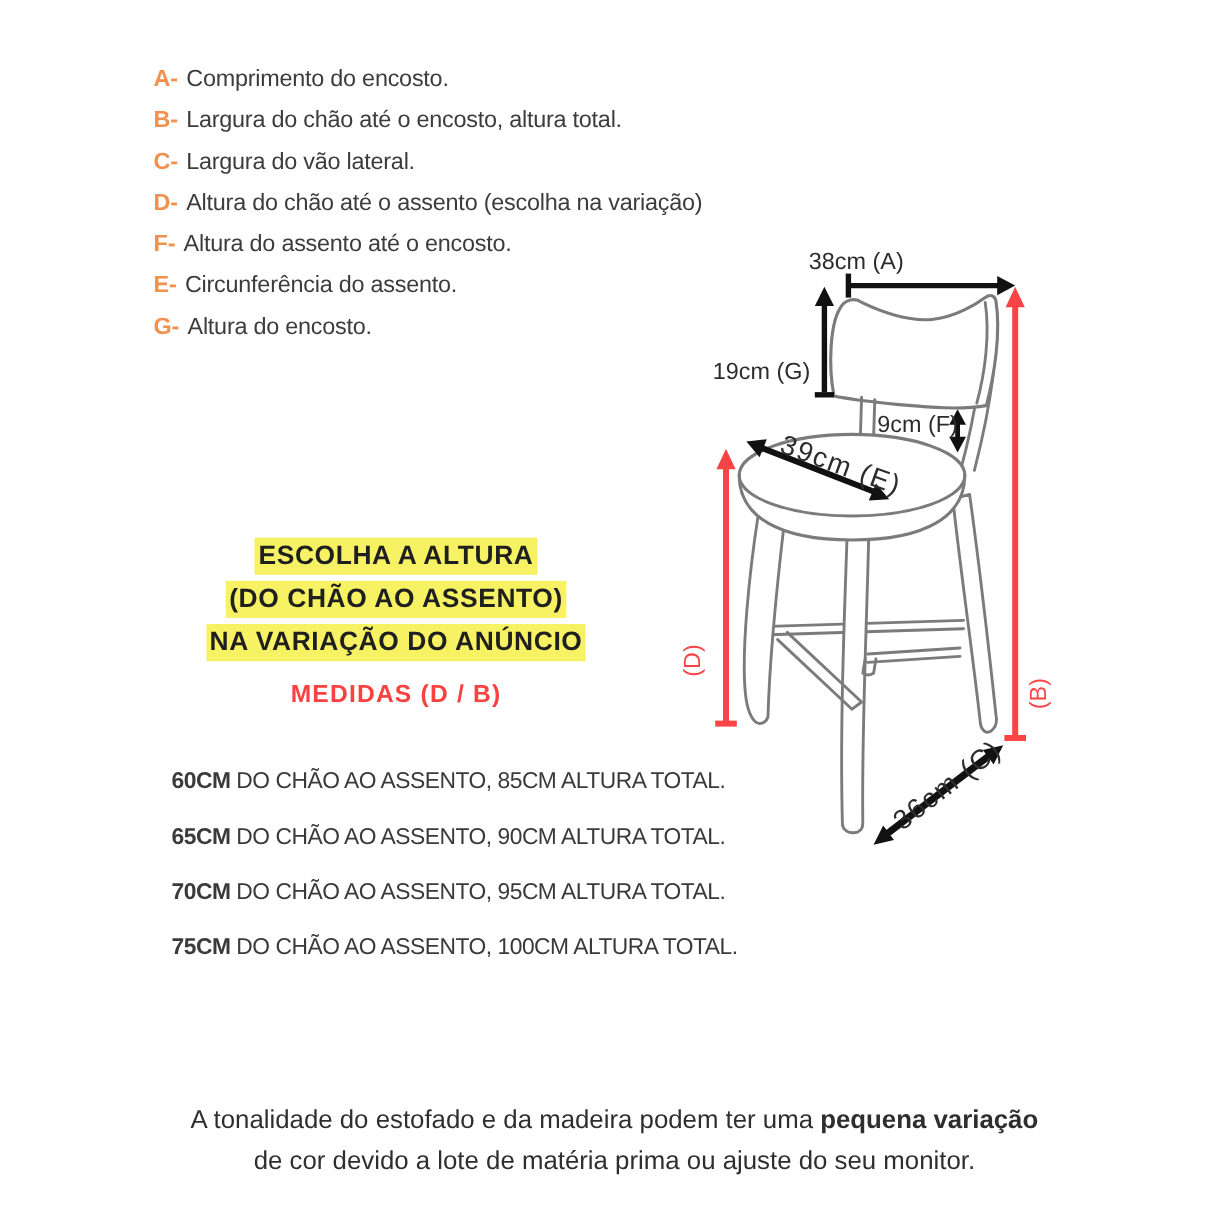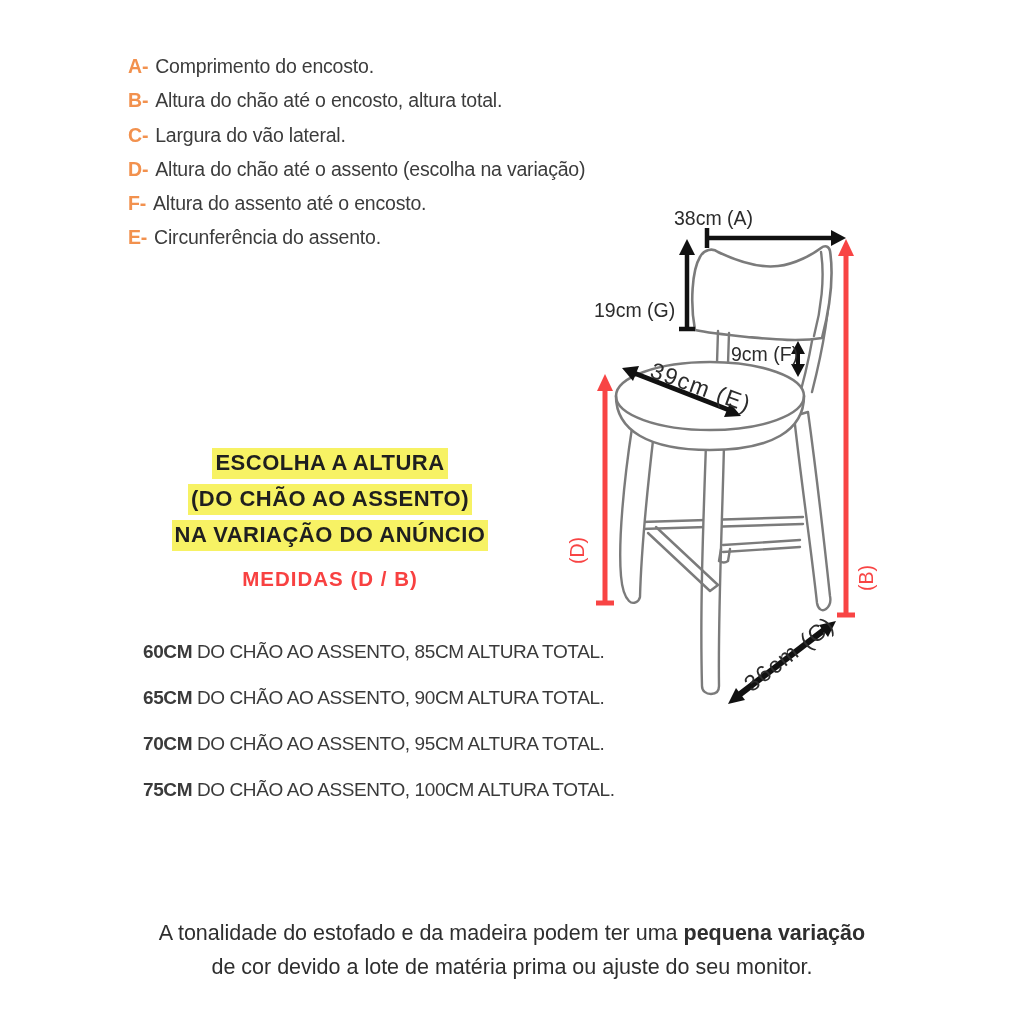--- a/index.html
+++ b/index.html
@@ -42,25 +42,26 @@
   .disclaimer b{font-weight:700;}
   svg{position:absolute;left:0;top:0;}
 </style>
 </head>
 <body>
 
 <div id="page">
 
   <div class="legend">
     <div class="row"><span class="lt">A-</span><span>Comprimento do encosto.</span></div>
-    <div class="row"><span class="lt">B-</span><span>Altura do chão até o encosto, altura total.</span></div>
+    <div class="row"><span class="lt">B-</span><span>Largura do chão até o encosto, altura total.</span></div>
     <div class="row"><span class="lt">C-</span><span>Largura do vão lateral.</span></div>
     <div class="row"><span class="lt">D-</span><span>Altura do chão até o assento (escolha na variação)</span></div>
     <div class="row"><span class="lt">F-</span><span>Altura do assento até o encosto.</span></div>
     <div class="row"><span class="lt">E-</span><span>Circunferência do assento.</span></div>
+    <div class="row"><span class="lt">G-</span><span>Altura do encosto.</span></div>
   </div>
 
   <div class="choose">
     <span class="hl">ESCOLHA A ALTURA</span>
     <span class="hl">(DO CHÃO AO ASSENTO)</span>
     <span class="hl">NA VARIAÇÃO DO ANÚNCIO</span>
     <span class="sub">MEDIDAS (D / B)</span>
   </div>
 
   <div class="variations">

